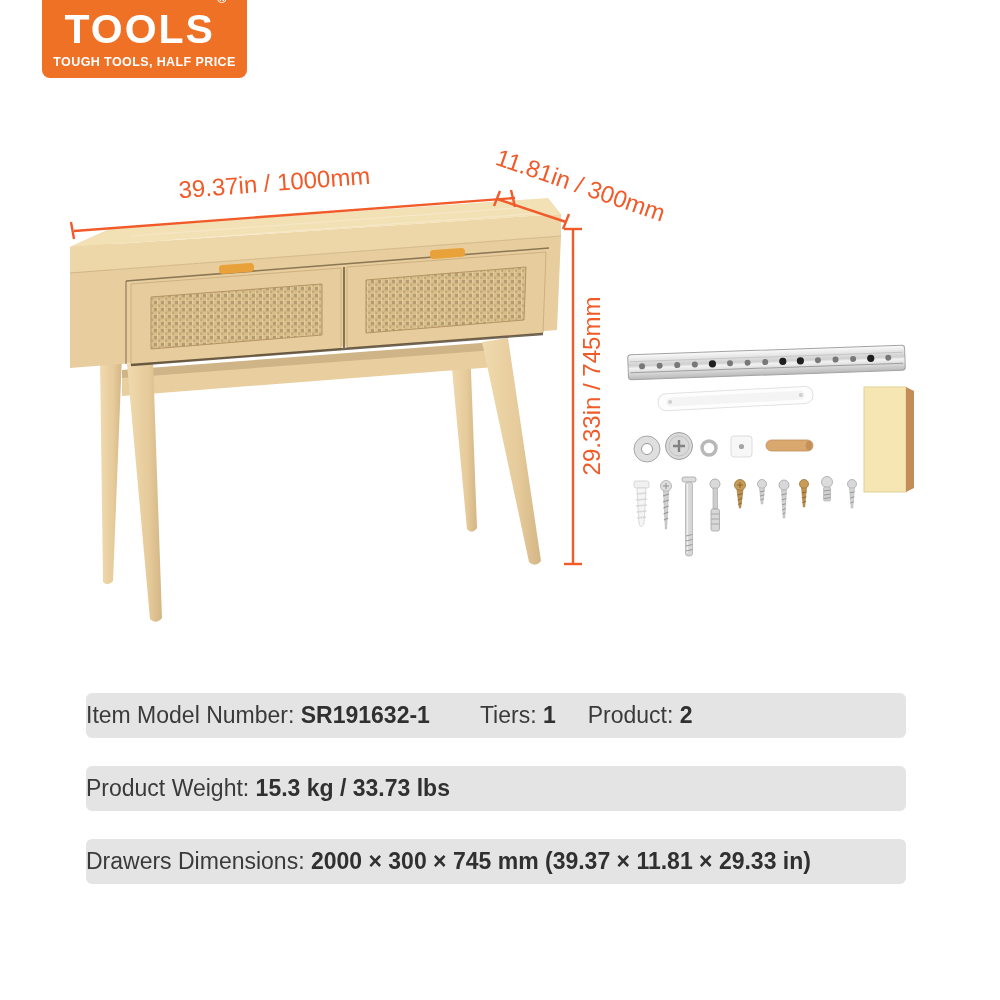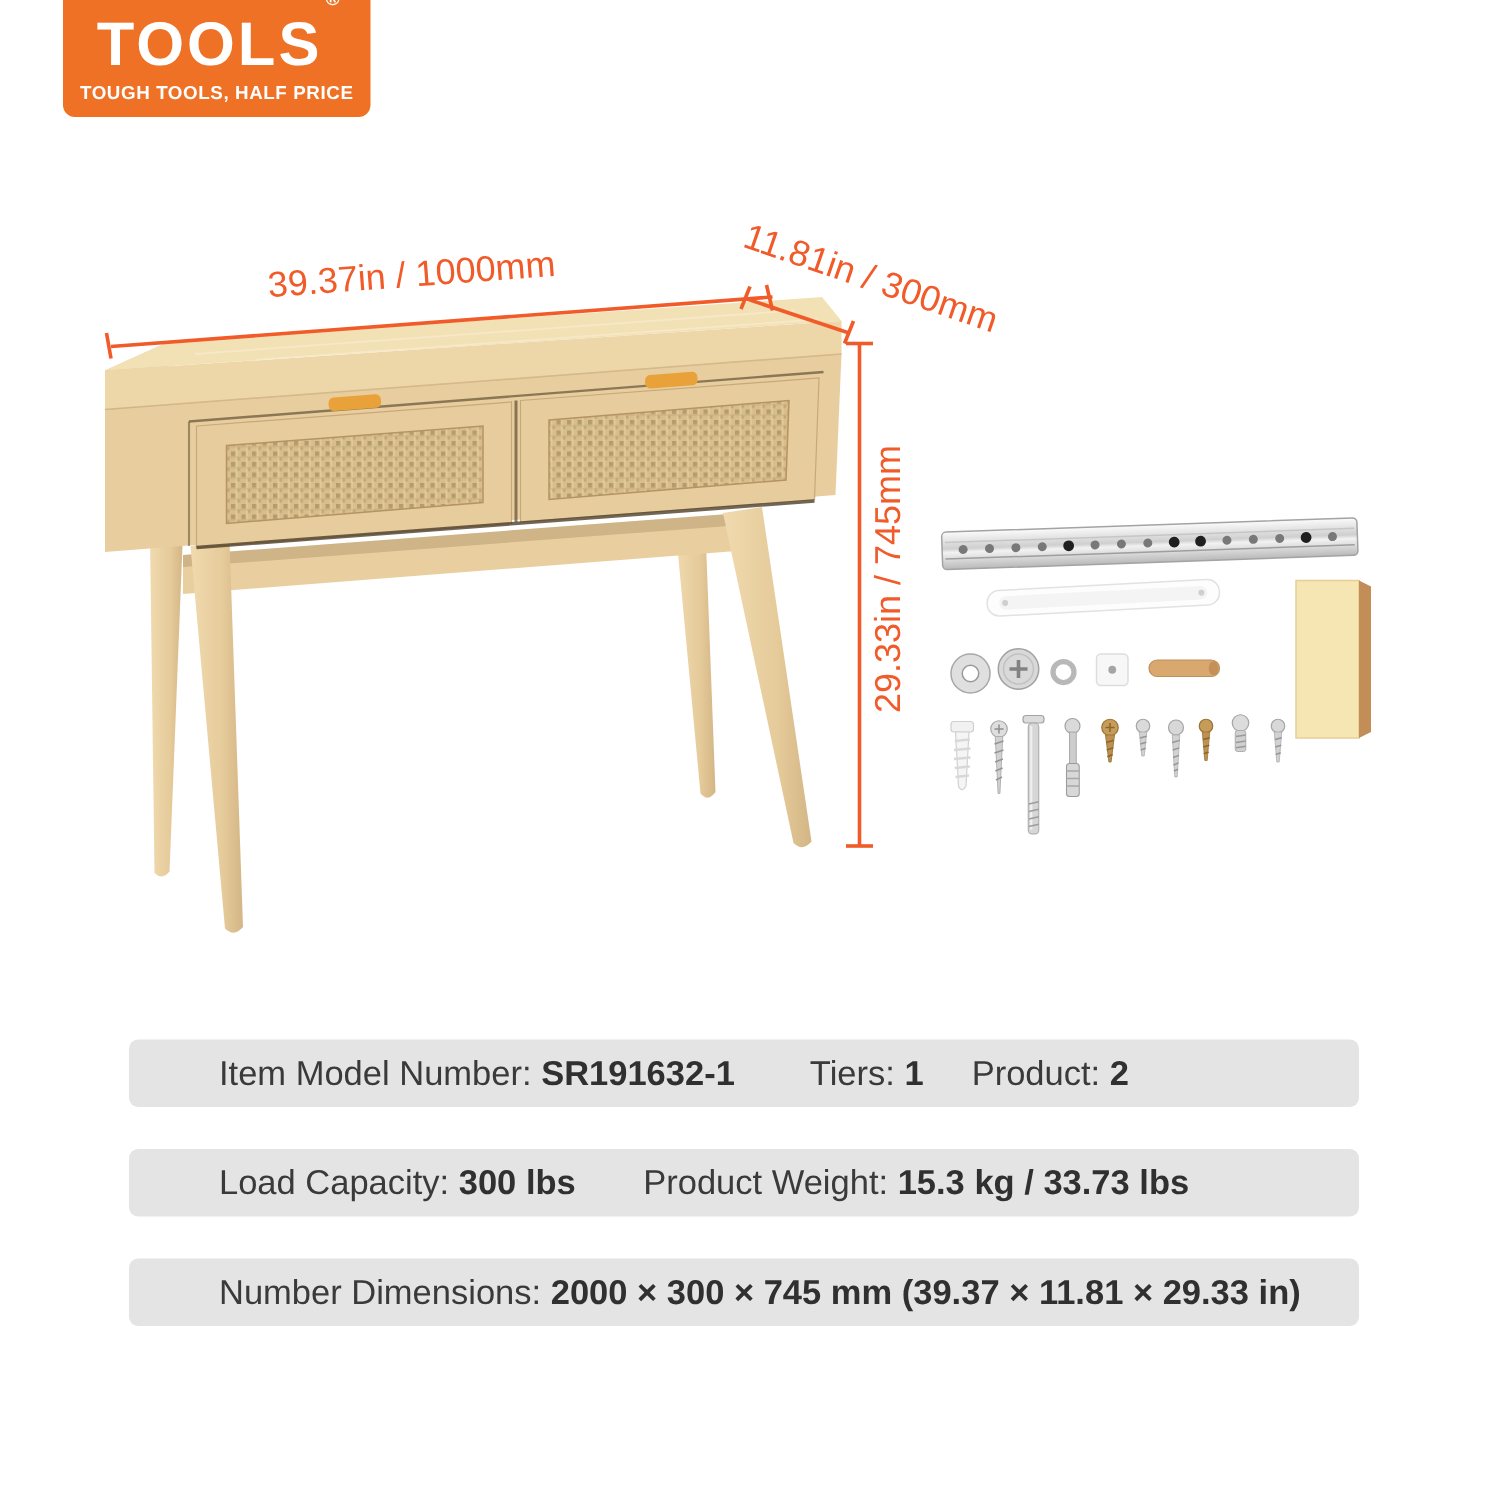--- a/index.html
+++ b/index.html
@@ -11,21 +11,21 @@
         align-items:center;justify-content:center;}
   .logo-word{font-weight:bold;font-size:41px;line-height:1;letter-spacing:2px;white-space:nowrap;}
   .logo-reg{font-size:13px;font-weight:bold;vertical-align:top;position:relative;top:-17px;left:2px;letter-spacing:0;}
   .logo-tagline{font-size:12.5px;font-weight:bold;letter-spacing:0.4px;margin-top:5px;white-space:nowrap;text-align:right;}
   
   .illus{position:absolute;left:0;top:0;}
   
   .specs{position:absolute;left:86px;top:693px;width:820px;}
   .bar{height:45px;background:#E4E4E4;border-radius:6px;margin-bottom:28px;
        display:flex;align-items:center;box-sizing:border-box;
-       padding-left:60px;padding-right:16px;font-size:23px;color:#3A3A3A;}
+       padding-right:16px;font-size:23px;color:#3A3A3A;}
   .pair{white-space:pre;}
   .pair b{font-weight:bold;color:#303030;}
   .g50{margin-right:50px;} .g75{margin-right:32px;} .g45{margin-right:45px;}
 </style>
 </head>
 <body>
 
 <div class="page">
 
   <div class="logo">
@@ -224,21 +224,20 @@
     </g>
   </svg>
 
   <div class="specs">
     <div class="bar">
       <span class="pair g50"><span>Item Model Number: </span><b>SR191632-1</b></span>
       <span class="pair g75"><span>Tiers: </span><b>1</b></span>
       <span class="pair"><span>Product: </span><b>2</b></span>
     </div>
     <div class="bar">
-      <span class="pair g45"><span>Load Capacity: </span><b>300 lbs</b></span>
       <span class="pair"><span>Product Weight: </span><b>15.3 kg / 33.73 lbs</b></span>
     </div>
     <div class="bar">
-      <span class="pair"><span>Number Dimensions: </span><b>2000 × 300 × 745 mm (39.37 × 11.81 × 29.33 in)</b></span>
+      <span class="pair"><span>Drawers Dimensions: </span><b>2000 × 300 × 745 mm (39.37 × 11.81 × 29.33 in)</b></span>
     </div>
   </div>
 
 </div>
 
 </body></html>

